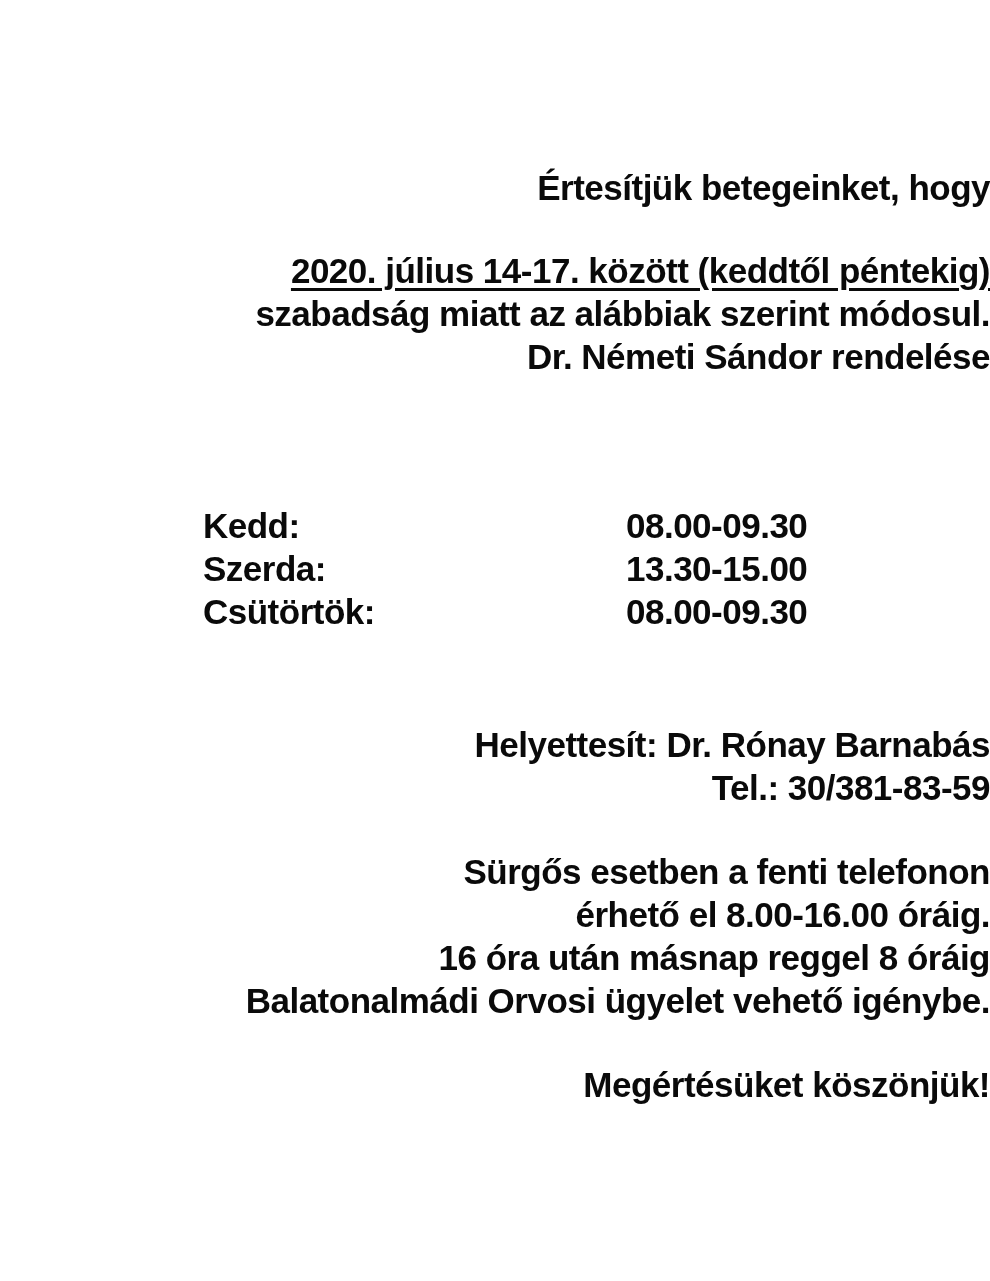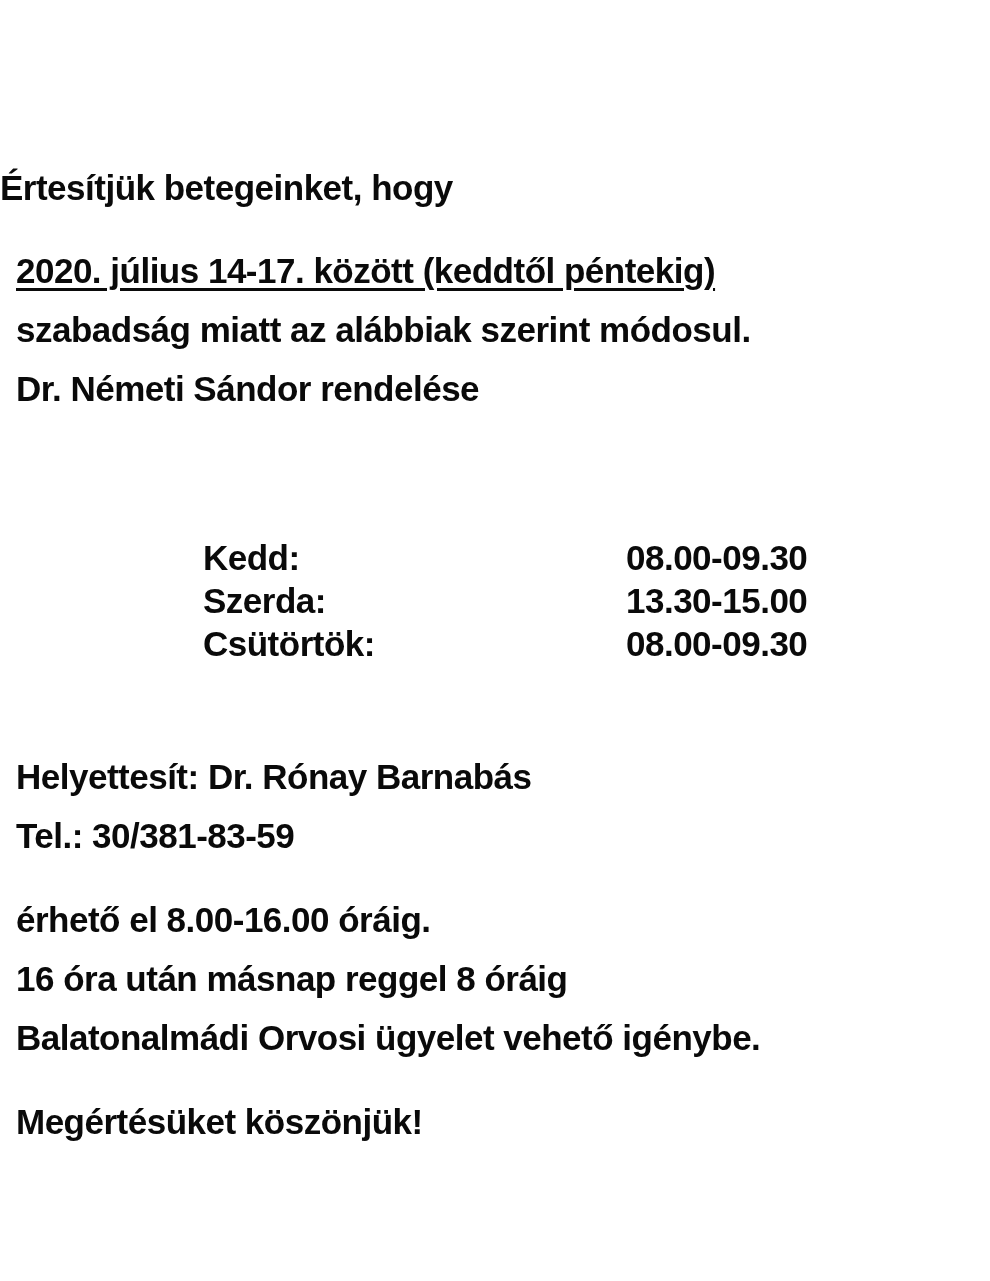--- a/index.html
+++ b/index.html
@@ -15,21 +15,21 @@
     color: #0a0a0a;
     font-family: "Liberation Sans", "DejaVu Sans", sans-serif;
     font-weight: bold;
     font-size: 35px;
     line-height: 43px;
     letter-spacing: -0.5px;
     box-sizing: border-box;
     padding-top: 166px;
     overflow: hidden;
   }
-  .center { text-align: left; }
+  .center { text-align: right; }
   .title-line { margin: 0; }
   .intro {
     margin: 40px 0 0 0;
   }
   .underlined {
     text-decoration: underline;
     text-decoration-thickness: 3px;
     text-underline-offset: 5px;
   }
   .schedule {
@@ -43,21 +43,21 @@
     width: 410px;
     flex: 0 0 410px;
   }
   .schedule-row .time {
     flex: 1;
     margin-left: 13px;
   }
   .substitute { margin-top: 90px; }
   .urgent { margin-top: 41px; }
   .thanks { margin-top: 41px; }
-  p { margin: 16px; }
+  p { margin: 0; }
 </style>
 </head>
 <body>
 
 <div class="page">
 
   <p class="title-line center">Értesítjük betegeinket, hogy</p>
 
   <div class="intro center">
     <p class="underlined">2020. július 14-17. között (keddtől péntekig)</p>
@@ -79,20 +79,21 @@
       <span class="time">08.00-09.30</span>
     </div>
   </div>
 
   <div class="substitute center">
     <p>Helyettesít: Dr. Rónay Barnabás</p>
     <p>Tel.: 30/381-83-59</p>
   </div>
 
   <div class="urgent center">
+    <p>Sürgős esetben a fenti telefonon</p>
     <p>érhető el 8.00-16.00 óráig.</p>
     <p>16 óra után másnap reggel 8 óráig</p>
     <p>Balatonalmádi Orvosi ügyelet vehető igénybe.</p>
   </div>
 
   <p class="thanks center">Megértésüket köszönjük!</p>
 
 </div>
 
 </body></html>

